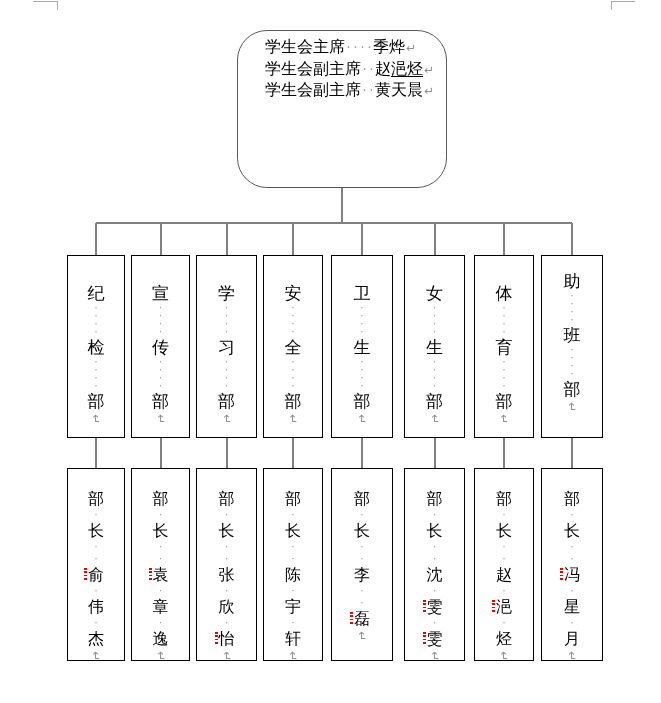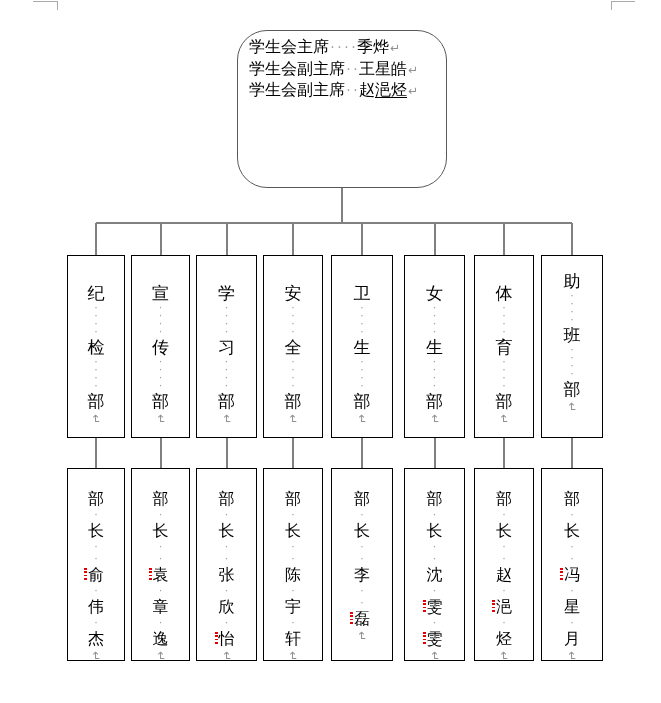--- a/index.html
+++ b/index.html
@@ -4,21 +4,21 @@
 <style>
   html,body{margin:0;padding:0;background:#ffffff;}
   .page{position:relative;width:661px;height:703px;background:#ffffff;overflow:hidden;
         font-family:"DejaVu Sans",sans-serif;color:#000;}
   
   .crop{position:absolute;top:1px;height:8px;}
   .crop-tl{left:33px;width:24px;border-top:1px solid #a9a9a9;border-right:1px solid #a9a9a9;}
   .crop-tr{left:611px;width:23px;border-top:1px solid #a9a9a9;border-left:1px solid #a9a9a9;}
   
   .root-box{position:absolute;left:237px;top:30px;width:210px;height:158px;box-sizing:border-box;
-            border:1.5px solid #595959;border-radius:30px;padding:5px 0 0 11px;background:#fff;}
+            border:1.5px solid #595959;border-radius:30px;padding:5px 0 0 27px;background:#fff;}
   .tline{height:21.5px;line-height:21.5px;font-size:16px;white-space:nowrap;}
   .hdot{display:inline-block;width:7px;text-align:center;color:#a0a0a0;font-size:14px;}
   .herr{text-decoration-line:underline;text-decoration-style:wavy;text-decoration-color:#e60000;
         text-decoration-thickness:1px;text-underline-offset:2px;text-decoration:underline;}
   .pil{color:#909090;font-size:12px;margin-left:1px;}
   
   .conn{position:absolute;background:#808080;}
   
   .obox{position:absolute;box-sizing:border-box;border:1.5px solid #000;background:#fff;
         display:flex;flex-direction:column;align-items:center;}
@@ -36,22 +36,22 @@
         font-size:12px;transform:rotate(90deg);}
 </style>
 </head>
 <body>
 
 <div class="page">
   <div class="crop crop-tl"></div>
   <div class="crop crop-tr"></div>
   <div class="root-box" id="rootBox">
       <div class="tline"><span>学生会主席</span><span class="hdot">·</span><span class="hdot">·</span><span class="hdot">·</span><span class="hdot">·</span><span>季烨</span><span class="pil">↵</span></div>
-      <div class="tline"><span>学生会副主席</span><span class="hdot">·</span><span class="hdot">·</span><span>王星皓</span><span class="pil">↵</span></div>
       <div class="tline"><span>学生会副主席</span><span class="hdot">·</span><span class="hdot">·</span><span>赵</span><span class="herr">浥烃</span><span class="pil">↵</span></div>
+      <div class="tline"><span>学生会副主席</span><span class="hdot">·</span><span class="hdot">·</span><span>黄天晨</span><span class="pil">↵</span></div>
     </div>
   <div id="connectors">
       <div class="conn" style="left: 341px; top: 188px; width: 2px; height: 34px;"></div>
       <div class="conn" style="left: 96px; top: 222px; width: 476px; height: 2px;"></div>
       <div class="conn" style="left: 95px; top: 223px; width: 2px; height: 32px;"></div>
       <div class="conn" style="left: 95px; top: 438px; width: 2px; height: 30px;"></div>
       <div class="conn" style="left: 159.5px; top: 223px; width: 2px; height: 32px;"></div>
       <div class="conn" style="left: 159.5px; top: 438px; width: 2px; height: 30px;"></div>
       <div class="conn" style="left: 225.5px; top: 223px; width: 2px; height: 32px;"></div>
       <div class="conn" style="left: 225.5px; top: 438px; width: 2px; height: 30px;"></div>

